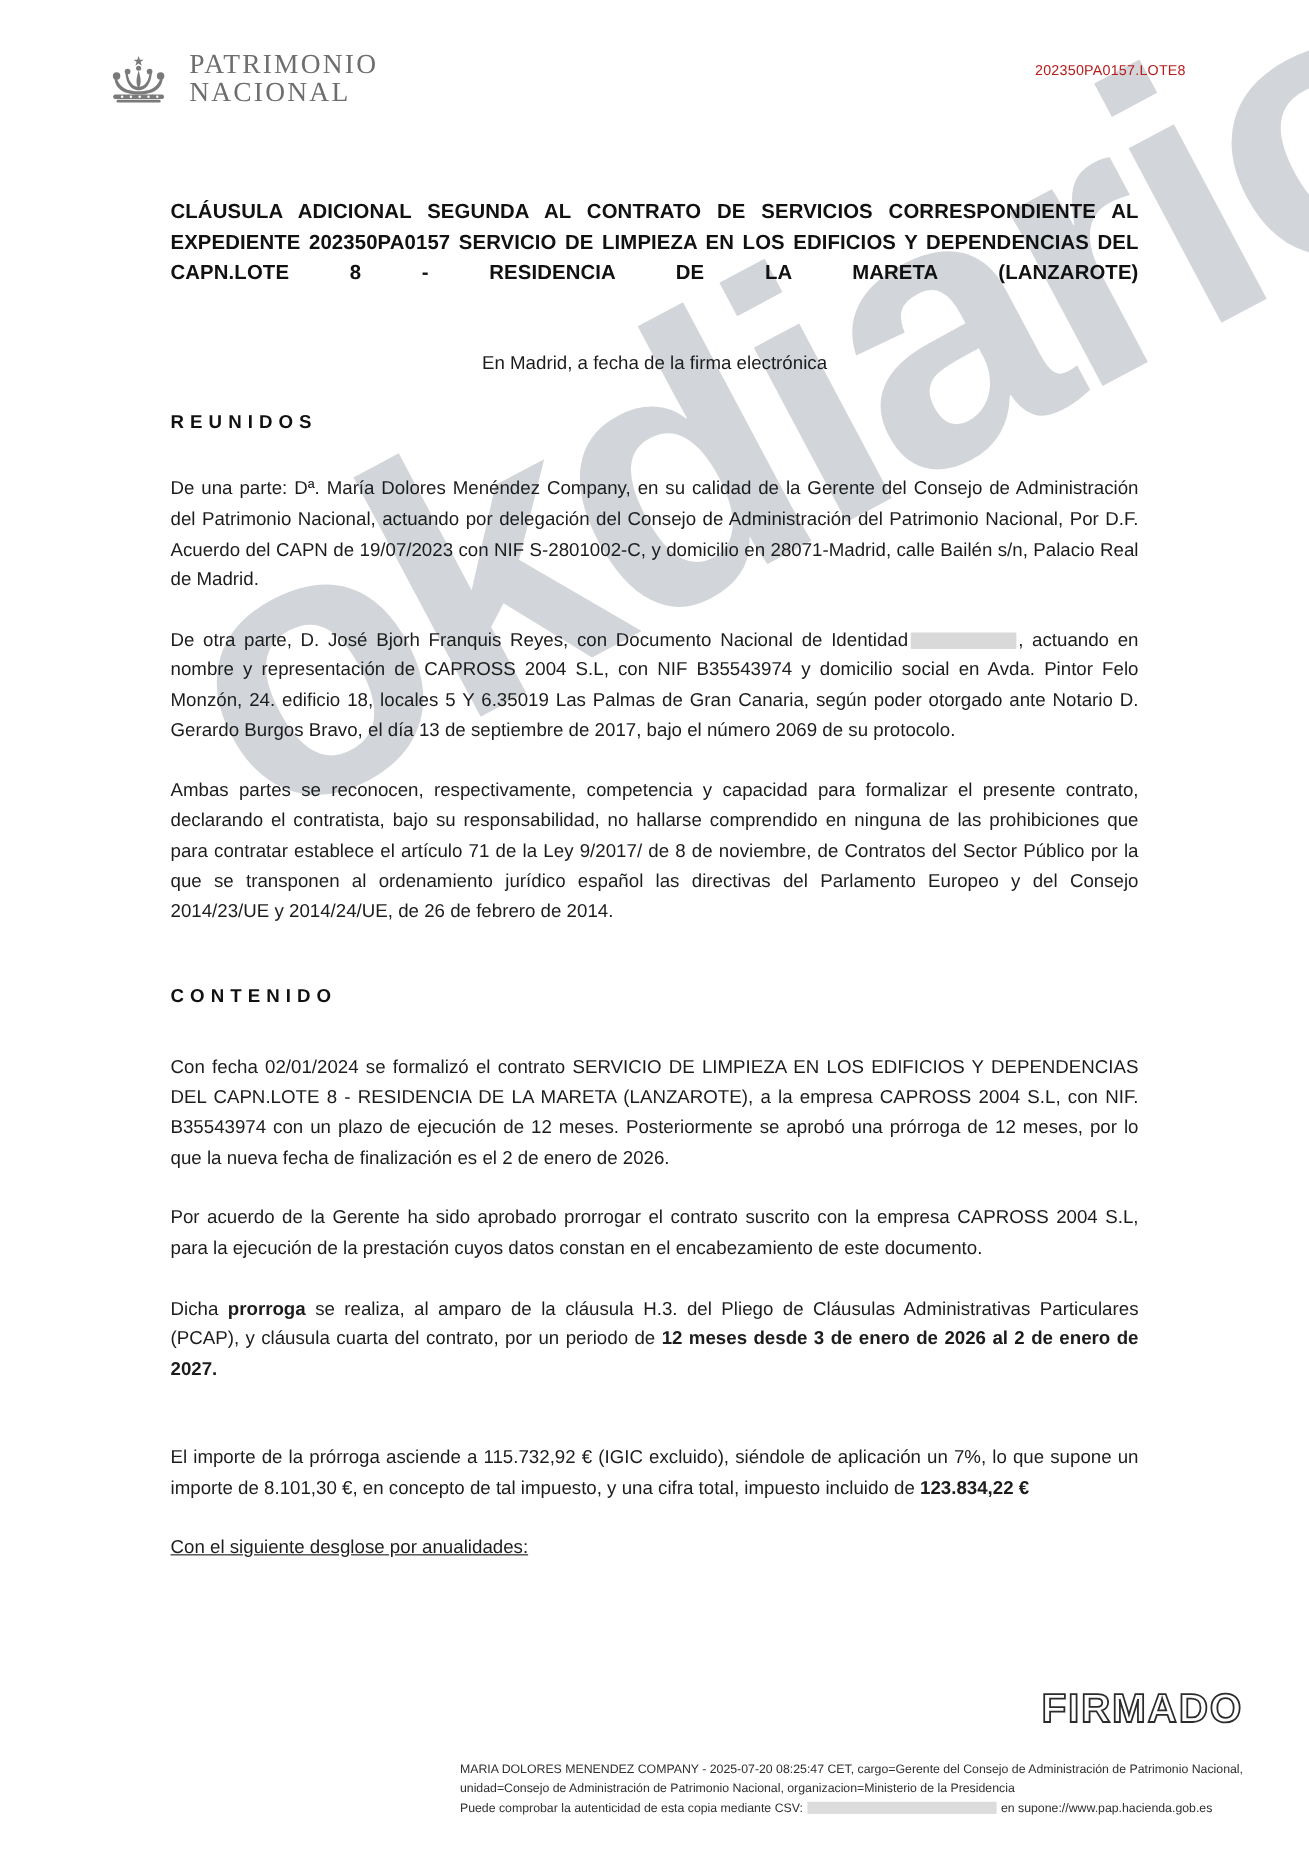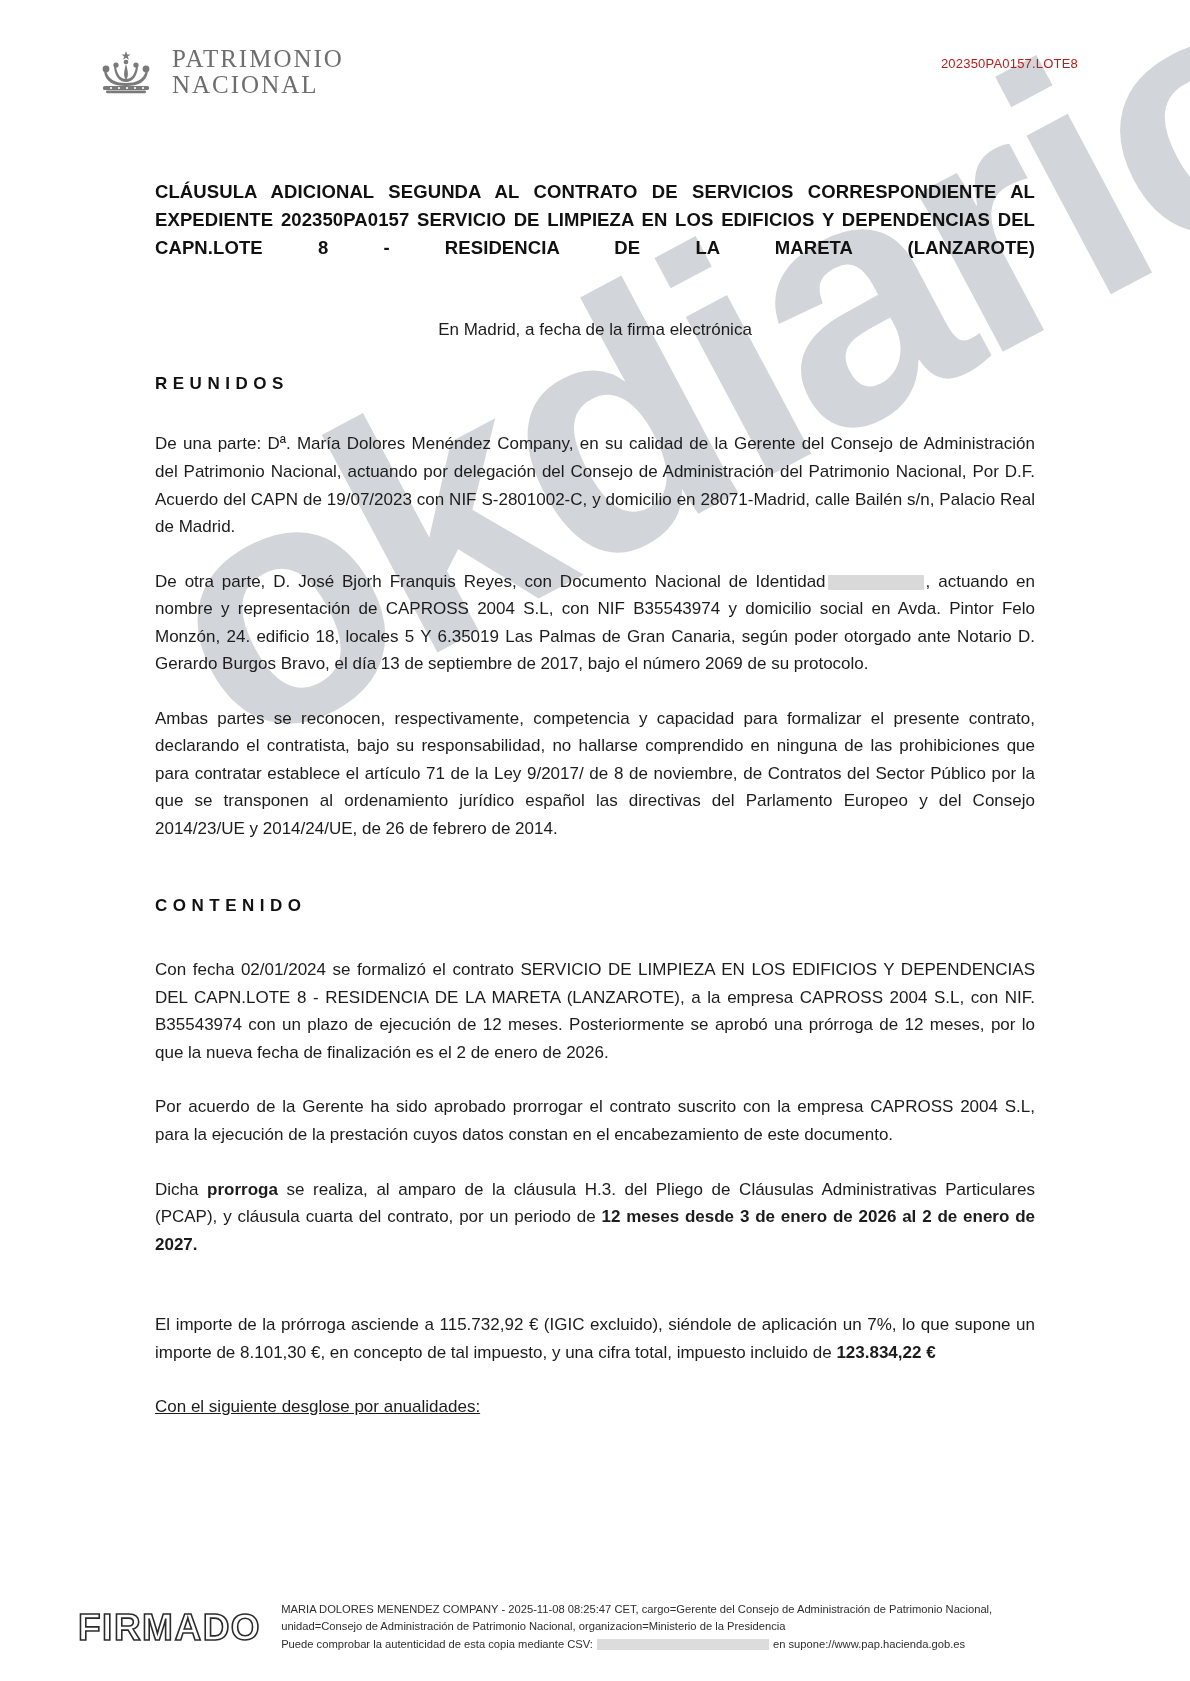--- a/index.html
+++ b/index.html
@@ -151,23 +151,24 @@
 
   .spacer-lg { height: 26px; }
 
   
   .sig-footer {
     position: absolute;
     left: 78px;
     right: 60px;
     bottom: 28px;
     display: flex;
-    align-items: center;
+    align-items: flex-end;
     gap: 20px;
     z-index: 3;
+    flex-direction: column;
   }
   .firmado-logo {
     font-family: "Liberation Sans", sans-serif;
     font-size: 37px;
     font-weight: 700;
     letter-spacing: 1.5px;
     color: #ffffff;
     -webkit-text-stroke: 1.6px #2b2b2b;
     line-height: 1;
     padding-top: 12px;
@@ -257,19 +258,19 @@
 
     <p class="para"><span>El importe de la prórroga asciende a 115.732,92 € (IGIC excluido), siéndole de aplicación un 7%, lo que supone un importe de 8.101,30 €, en concepto de tal impuesto, y una cifra total, impuesto incluido de </span><b>123.834,22 €</b></p>
 
     <p class="para last">Con el siguiente desglose por anualidades:</p>
 
   </div>
 
   <div class="sig-footer">
     <div class="firmado-logo">FIRMADO</div>
     <div class="sig-text">
-      <div class="row">MARIA DOLORES MENENDEZ COMPANY - 2025-11-08 08:25:47 CET, cargo=Gerente del Consejo de Administración de Patrimonio Nacional,</div>
+      <div class="row">MARIA DOLORES MENENDEZ COMPANY - 2025-07-20 08:25:47 CET, cargo=Gerente del Consejo de Administración de Patrimonio Nacional,</div>
       <div class="row">unidad=Consejo de Administración de Patrimonio Nacional, organizacion=Ministerio de la Presidencia</div>
       <div class="row"><span>Puede comprobar la autenticidad de esta copia mediante CSV:</span><span class="redact-csv"></span><span>en supone://www.pap.hacienda.gob.es</span></div>
     </div>
   </div>
 
 </div>
 
 </body></html>

